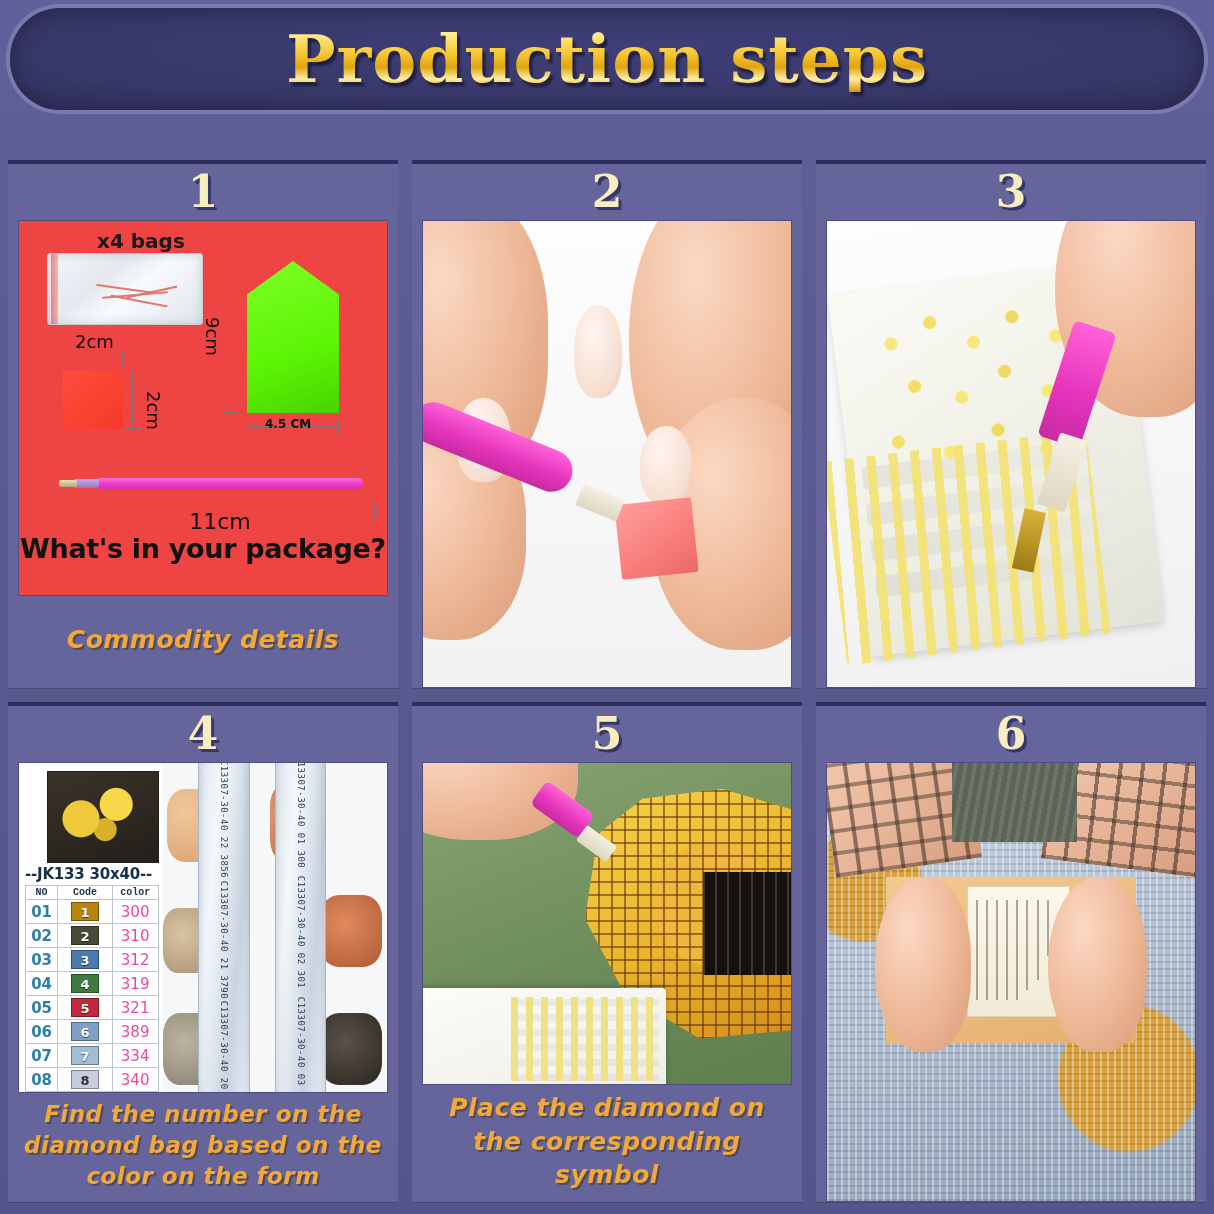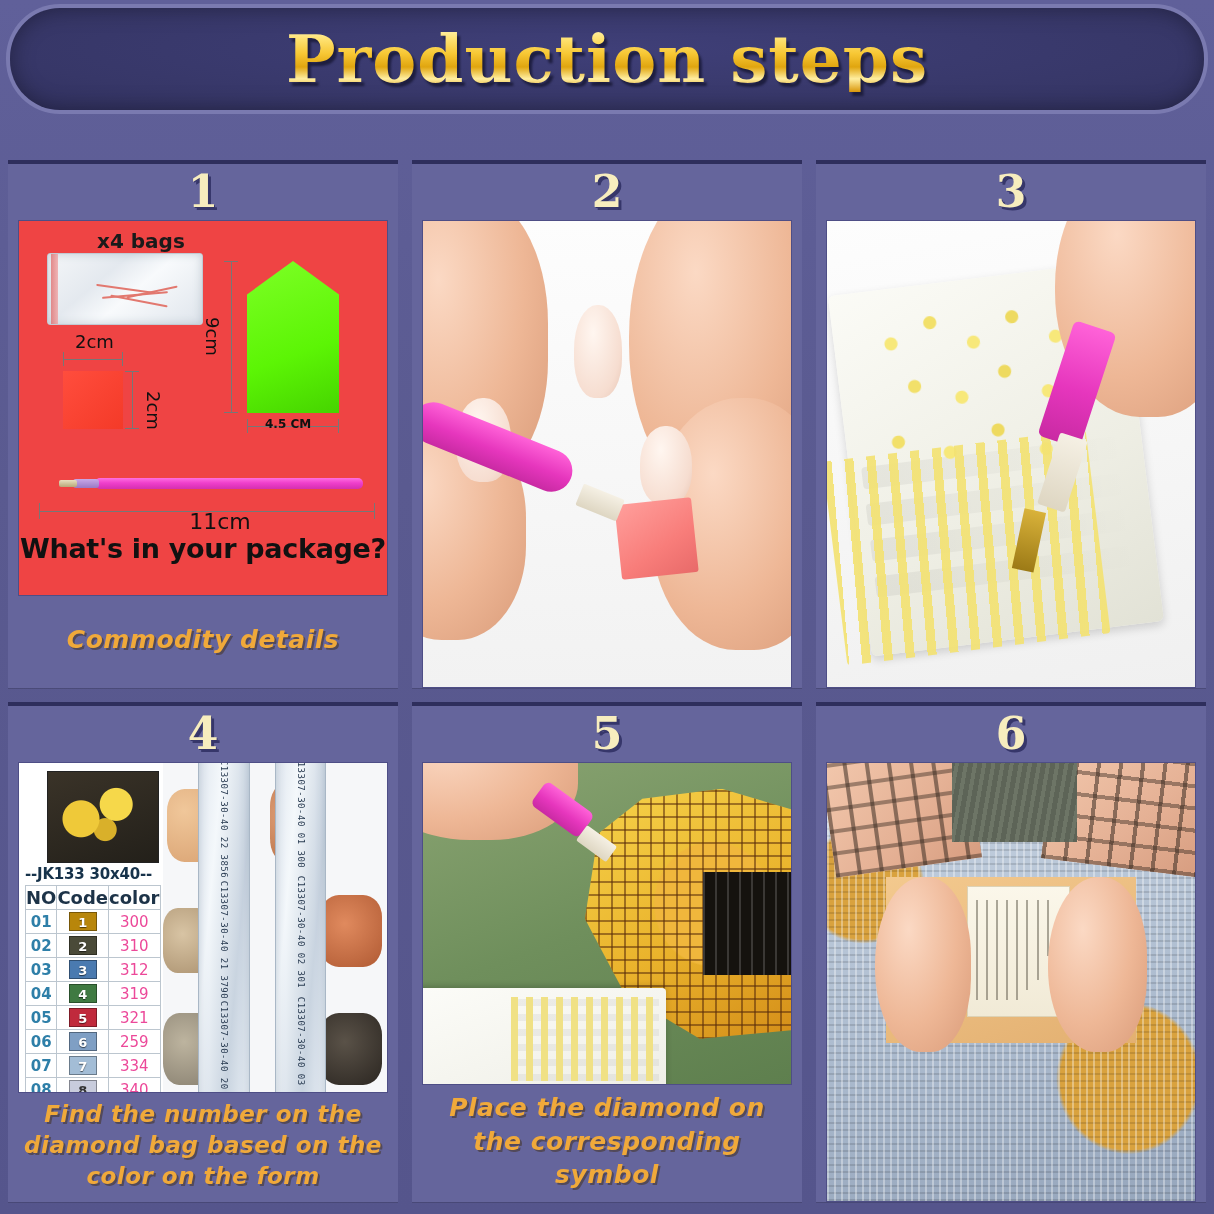--- a/index.html
+++ b/index.html
@@ -250,21 +250,21 @@
   .chart-head {
     font-family:"DejaVu Sans",sans-serif;
     font-weight:700; font-size:15px; color:#16324a; margin: 2px 0 2px;
     letter-spacing:-.2px;
   }
   table.codes { width: 100%; border-collapse: collapse; background:#fff; }
   table.codes th, table.codes td {
     border:1px solid #bcc6cf; font-family:"DejaVu Sans",sans-serif;
     text-align:center; padding: 1px 0;
   }
-  table.codes th { font-size:18px; color:#1d3348; font-weight:700; }
+  table.codes th { font-size:10px; color:#1d3348; font-weight:700;font-family:Liberation Mono, monospace; }
   table.codes td.no { font-size:15px; font-weight:700; color:#2e7fa8; }
   table.codes td.col { font-size:15px; color:#ec4899; }
   table.codes td.code { padding: 2px 4px; }
   .swatch {
     display:inline-block; width:28px; height:19px; line-height:19px;
     color:#fff; font-size:13px; font-weight:700;
     text-shadow: 0 1px 1px rgba(0,0,0,.6);
     border:1px solid rgba(0,0,0,.35);
   }
   .bags-col { flex:1; position:relative; background:#f6f7f9; overflow:hidden; }
@@ -455,21 +455,21 @@
                   <td class="col">319</td>
                 </tr>
                 <tr>
                   <td class="no">05</td>
                   <td class="code"><span class="swatch" style="background:#c02a3c">5</span></td>
                   <td class="col">321</td>
                 </tr>
                 <tr>
                   <td class="no">06</td>
                   <td class="code"><span class="swatch" style="background:#7f9fc4">6</span></td>
-                  <td class="col">259</td>
+                  <td class="col">389</td>
                 </tr>
                 <tr>
                   <td class="no">07</td>
                   <td class="code"><span class="swatch" style="background:#a3bdd6">7</span></td>
                   <td class="col">334</td>
                 </tr>
                 <tr>
                   <td class="no">08</td>
                   <td class="code"><span class="swatch" style="background:#c8ccdc; color:#333; text-shadow:none;">8</span></td>
                   <td class="col">340</td>

